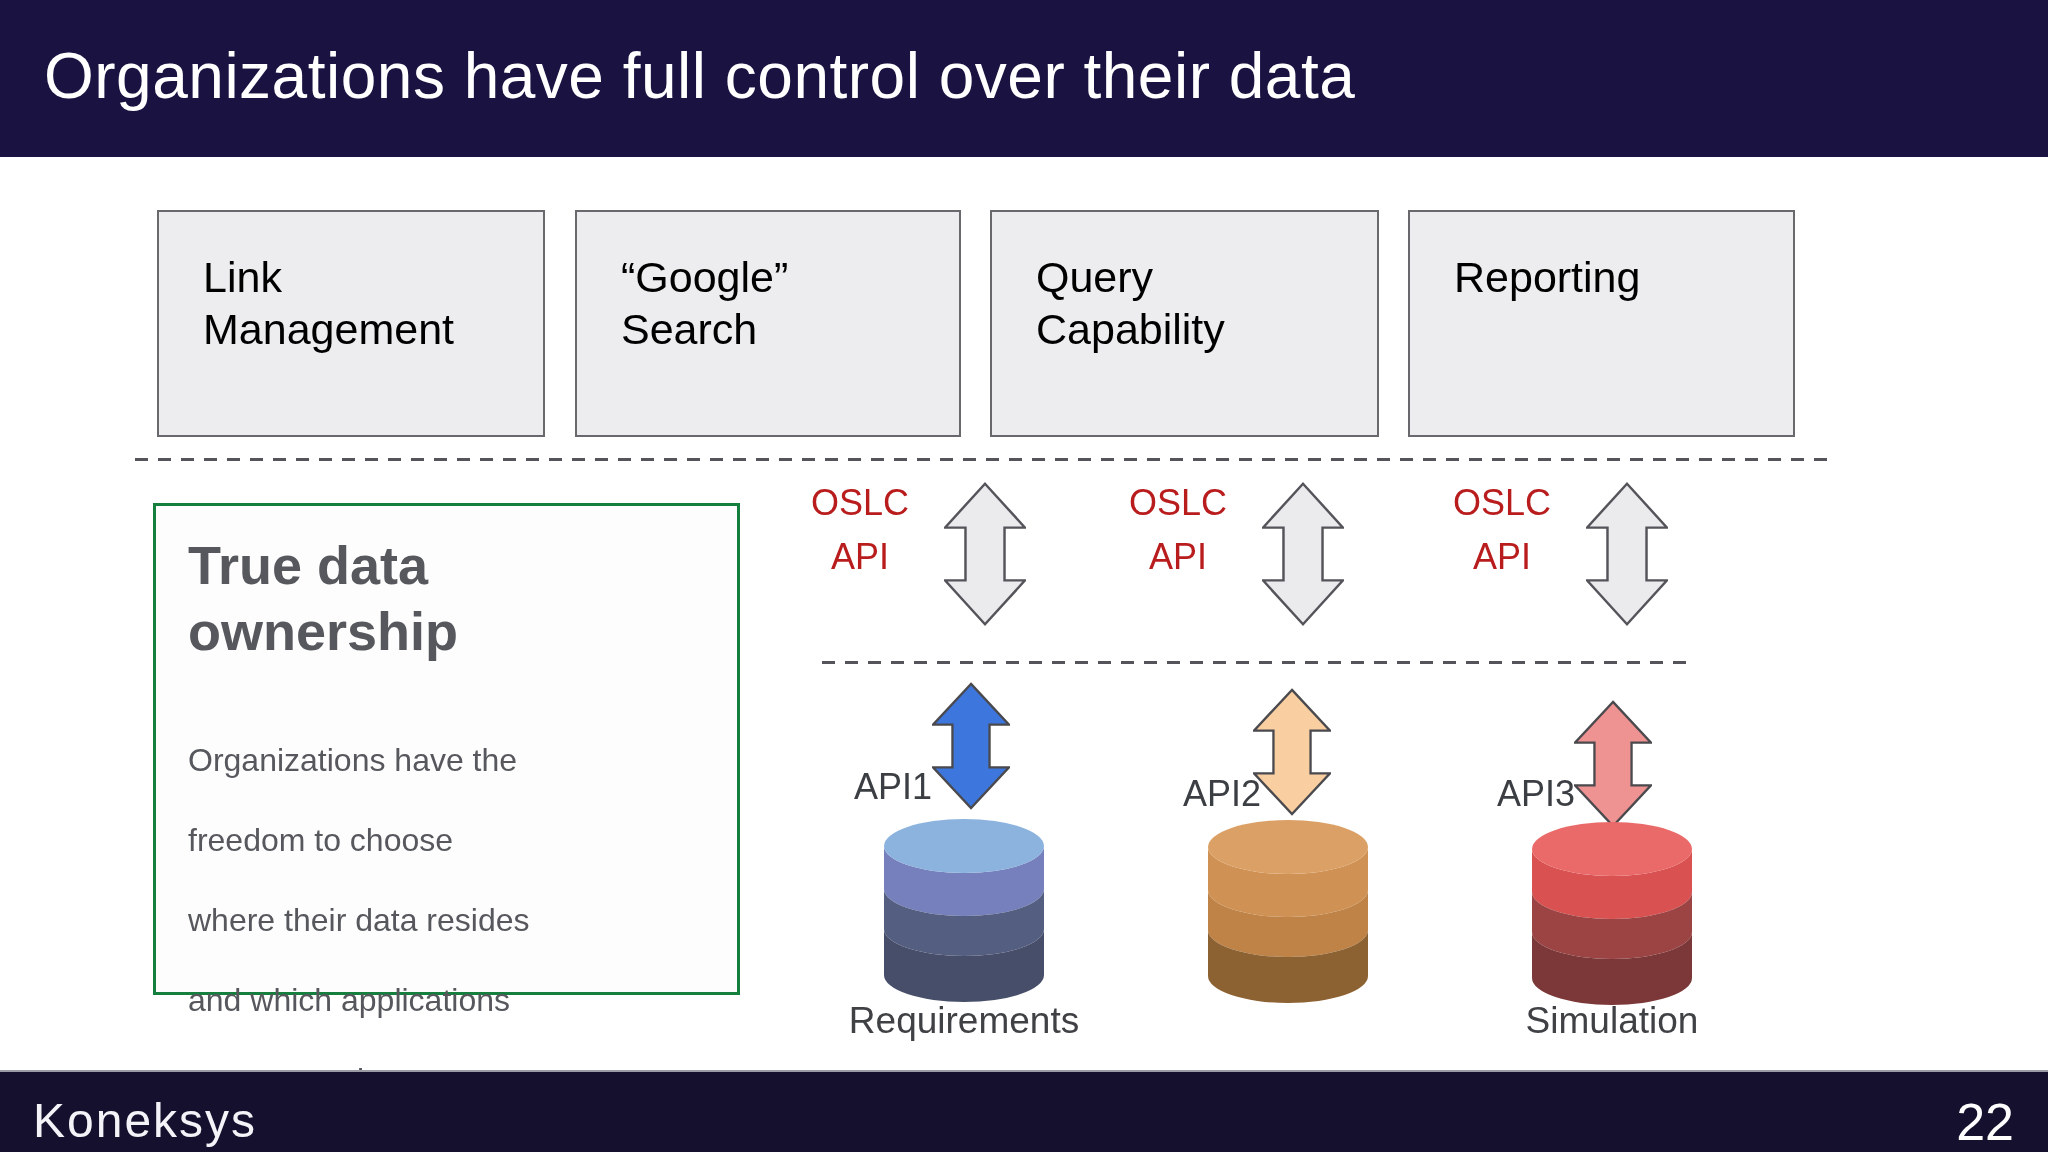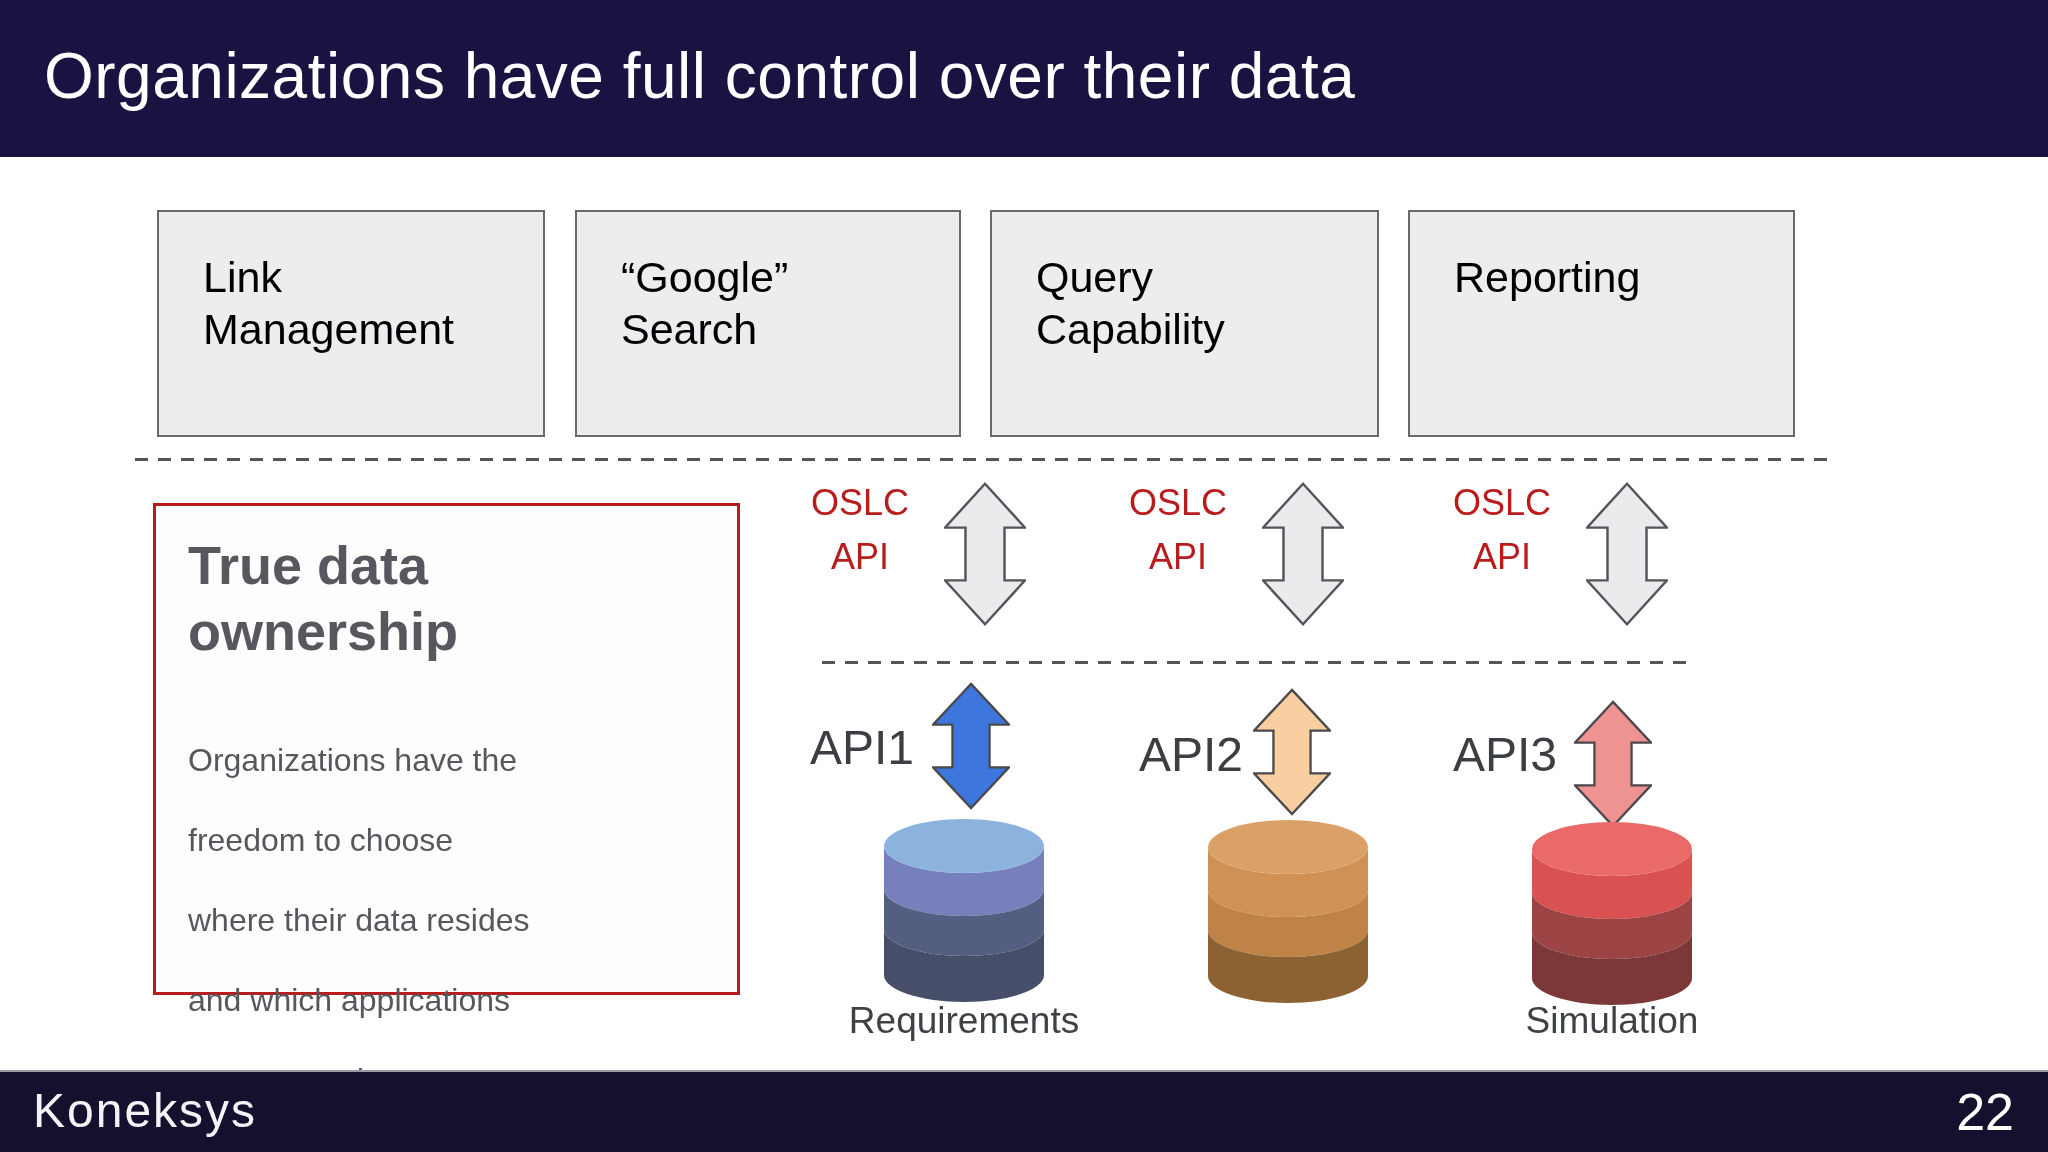--- a/index.html
+++ b/index.html
@@ -12,56 +12,56 @@
     position:absolute;left:0;top:0;width:2048px;height:157px;
     background:#1a1240;display:flex;align-items:center;
   }
   .titlebar .title{
     color:#ffffff;font-size:64px;font-weight:400;letter-spacing:0.5px;
     padding-left:44px;padding-bottom:6px;white-space:nowrap;
   }
   .footerbar{
     position:absolute;left:0;top:1070px;width:2048px;height:82px;
     background:#14102e;border-top:2px solid #9b9ba6;box-sizing:border-box;
-    display:flex;align-items:center;justify-content:space-between;
+    display:flex;align-items:flex-end;justify-content:space-between;
   }
   .logo{
     color:#f4f4f8;font-size:48px;font-weight:200;letter-spacing:2px;
     padding-left:33px;padding-bottom:4px;
   }
   .pagenum{color:#ffffff;font-size:52px;padding-right:34px;}
   
   .capbox{
     position:absolute;top:210px;height:227px;box-sizing:border-box;
     background:#edecef;border:2px solid #68686d;
     padding:40px 44px;font-size:43px;line-height:1.2;color:#000000;
   }
   
   .dash{
     position:absolute;height:3px;
     background:repeating-linear-gradient(90deg,#54545a 0,#54545a 13px,transparent 13px,transparent 23px);
   }
   
   .note{
     position:absolute;left:153px;top:503px;width:587px;height:492px;
-    box-sizing:border-box;background:#fdfdfd;border:3px solid #b91c1c;
+    box-sizing:border-box;background:#fdfdfd;border:3px solid #15803d;
     padding:26px 32px;color:#56585d;
   }
   .note .heading{font-size:54px;font-weight:700;line-height:66px;}
   .note .body{
     margin-top:56px;font-size:32px;line-height:80px;white-space:pre-line;
   }
   
   .oslc-label{
     position:absolute;width:150px;text-align:center;
     color:#b91c1c;font-size:36px;line-height:54px;
   }
   .api-label{
-    position:absolute;width:140px;text-align:center;
-    color:#3b3e43;font-size:48px;
+    position:absolute;width:140px;text-align:right;
+    color:#3b3e43;font-size:36px;margin-top:46px;
   }
   .db-label{
     position:absolute;width:340px;top:1000px;text-align:center;
     color:#3f4145;font-size:37px;
   }
   .arrow-svg,.cyl-svg{position:absolute;display:block;}
 </style>
 </head>
 <body>
 

